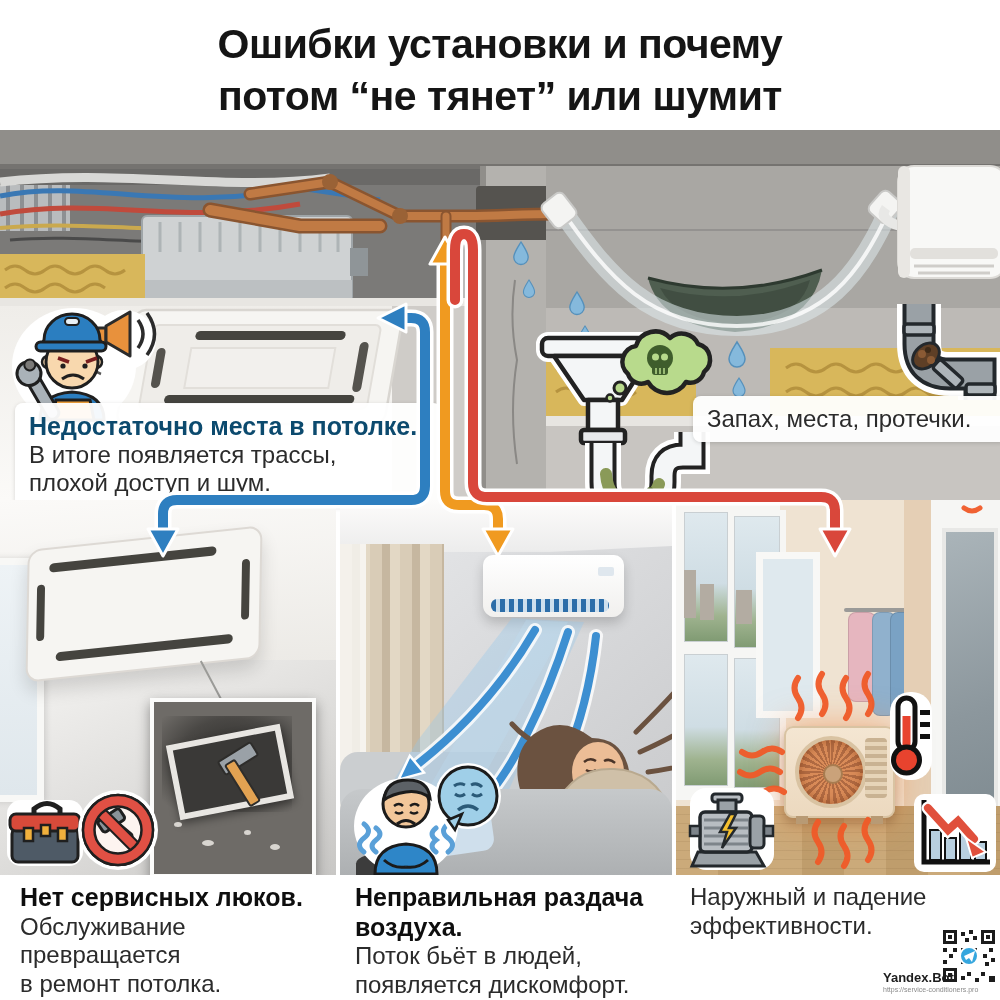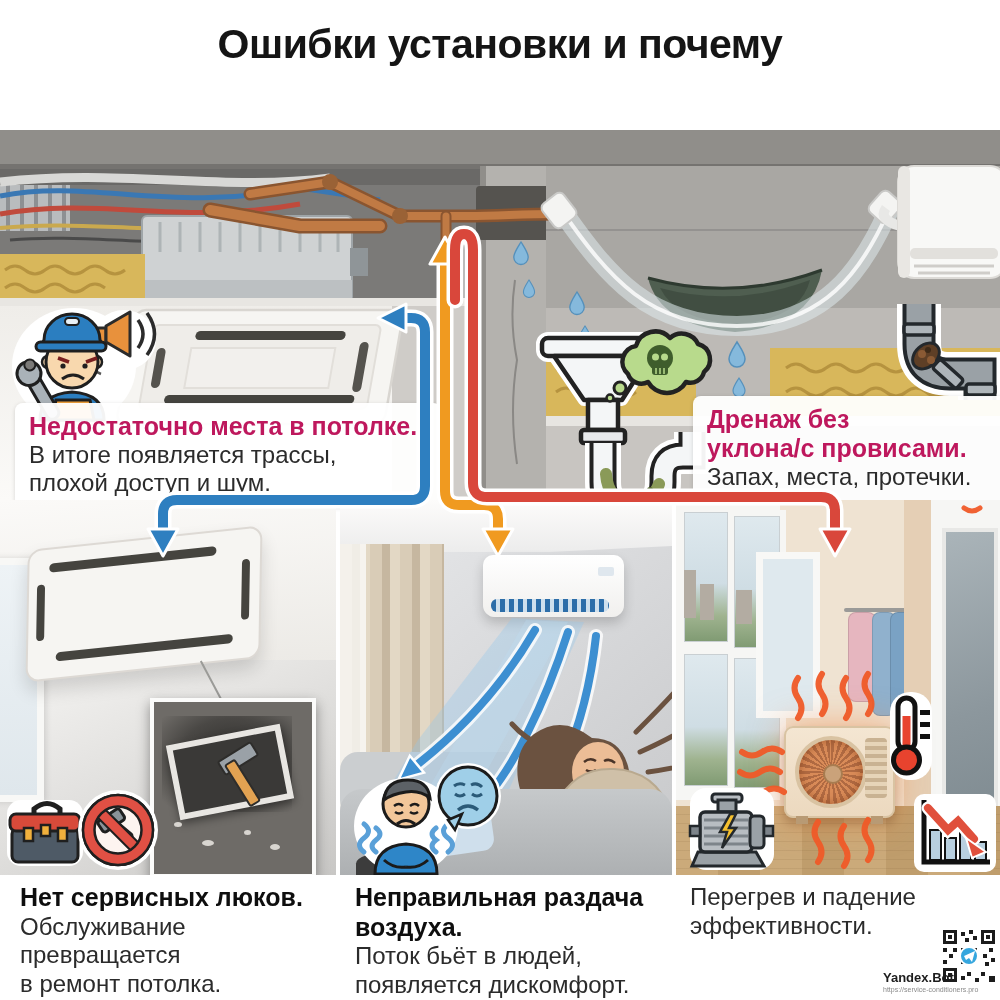--- a/index.html
+++ b/index.html
@@ -6,21 +6,21 @@
   .stage{position:relative;width:1000px;height:1000px;overflow:hidden;background:#fff;
          font-family:"Liberation Sans",sans-serif;color:#111;}
   
   .title{position:absolute;top:18px;left:0;width:1000px;text-align:center;
          font-weight:bold;font-size:41px;line-height:1.27;color:#151515;letter-spacing:-.5px;}
   
   .scene-top{position:absolute;top:130px;left:0;width:1000px;height:370px;}
   
   .callout{position:absolute;background:rgba(255,255,255,.95);border-radius:8px;
            padding:9px 14px;box-shadow:0 1px 4px rgba(0,0,0,.15);}
-  .callout .b{display:block;font-weight:bold;font-size:25px;line-height:1.16;color:#be185d;white-space:pre-line;}
+  .callout .b{display:block;font-weight:bold;font-size:25px;line-height:1.16;color:#0c4a6e;white-space:pre-line;}
   .callout .r{display:block;font-size:24px;line-height:1.18;color:#2b2b2b;white-space:pre-line;}
   .callout-left{left:15px;top:403px;width:398px;}
   .callout-right{left:693px;top:396px;width:286px;}
   
   .panel{position:absolute;top:500px;height:375px;overflow:hidden;}
   .p1{left:0;width:336px;background:linear-gradient(155deg,#f8f7f5 0%,#f0efed 40%,#dddcda 70%,#c8c7c5 100%);}
   .p2{left:340px;width:332px;background:linear-gradient(140deg,#e9eaec 0%,#d6d7d9 55%,#c7c8ca 100%);}
   .p3{left:676px;width:324px;background:#efe3d2;}
   .panel *{position:absolute;}
   
@@ -103,20 +103,21 @@
   .wm .url{position:absolute;left:0;top:58px;font-size:7px;color:#8a8a8a;white-space:nowrap;}
   svg{display:block;}
 </style>
 </head>
 <body>
 
 <div class="stage">
 
   <div class="title">
     <div>Ошибки установки и почему</div>
+    <div>потом “не тянет” или шумит</div>
   </div>
 
   <svg class="scene-top" viewBox="0 0 1000 370">
     <defs>
       <linearGradient id="bg" x1="0" y1="0" x2="0" y2="1">
         <stop offset="0" stop-color="#b4b2ae"></stop>
           <stop offset="1" stop-color="#c9c7c3"></stop>
       </linearGradient>
       <linearGradient id="ceil" x1="0" y1="0" x2="0" y2="1">
         <stop offset="0" stop-color="#efede9"></stop>
@@ -298,22 +299,20 @@
       <rect x="82" y="80" width="29" height="11" rx="3" fill="#aeb5ba" stroke="#23282c" stroke-width="3.5"></rect>
     </g>
   </svg>
 
   <div class="callout callout-left">
     <span class="b">Недостаточно места в потолке.</span>
     <span class="r">В итоге появляется трассы,
 плохой доступ и шум.</span>
   </div>
   <div class="callout callout-right">
-    <span class="b">Дренаж без
-уклона/с провисами.</span>
     <span class="r">Запах, места, протечки.</span>
   </div>
 
   <div class="panel p1">
     <div class="ceilshade"></div>
     <div class="window"></div>
     <div class="cassette">
       <div class="slot" style="left:20px;top:14px;width:168px;height:9px;"></div>
       <div class="slot" style="left:28px;top:103px;width:178px;height:9px;"></div>
       <div class="slot" style="left:8px;top:34px;width:8px;height:56px;"></div>
@@ -497,21 +496,21 @@
       <span class="r">Поток бьёт в людей,
 появляется дискомфорт.</span>
     </div>
     <div class="cap cap1">
       <span class="b">Нет сервисных люков.</span>
       <span class="r">Обслуживание
 превращается
 в ремонт потолка.</span>
     </div>
     <div class="cap cap3">
-      <span class="r">Перегрев и падение
+      <span class="r">Наружный и падение
 эффективности.</span>
     </div>
   </div>
 
   <svg class="arrows" width="1000" height="1000" viewBox="0 0 1000 1000">
     <g>
       <path class="case" d="M404,318 H411 Q425,318 425,332 V486 Q425,500 411,500 H177 Q163,500 163,514 V530"></path>
       <path class="cb" d="M404,318 H411 Q425,318 425,332 V486 Q425,500 411,500 H177 Q163,500 163,514 V530"></path>
       <path class="hb" d="M406,304 L378,318 L406,332 Z"></path>
       <path class="hb" d="M148,529 H178 L163,556 Z"></path>

